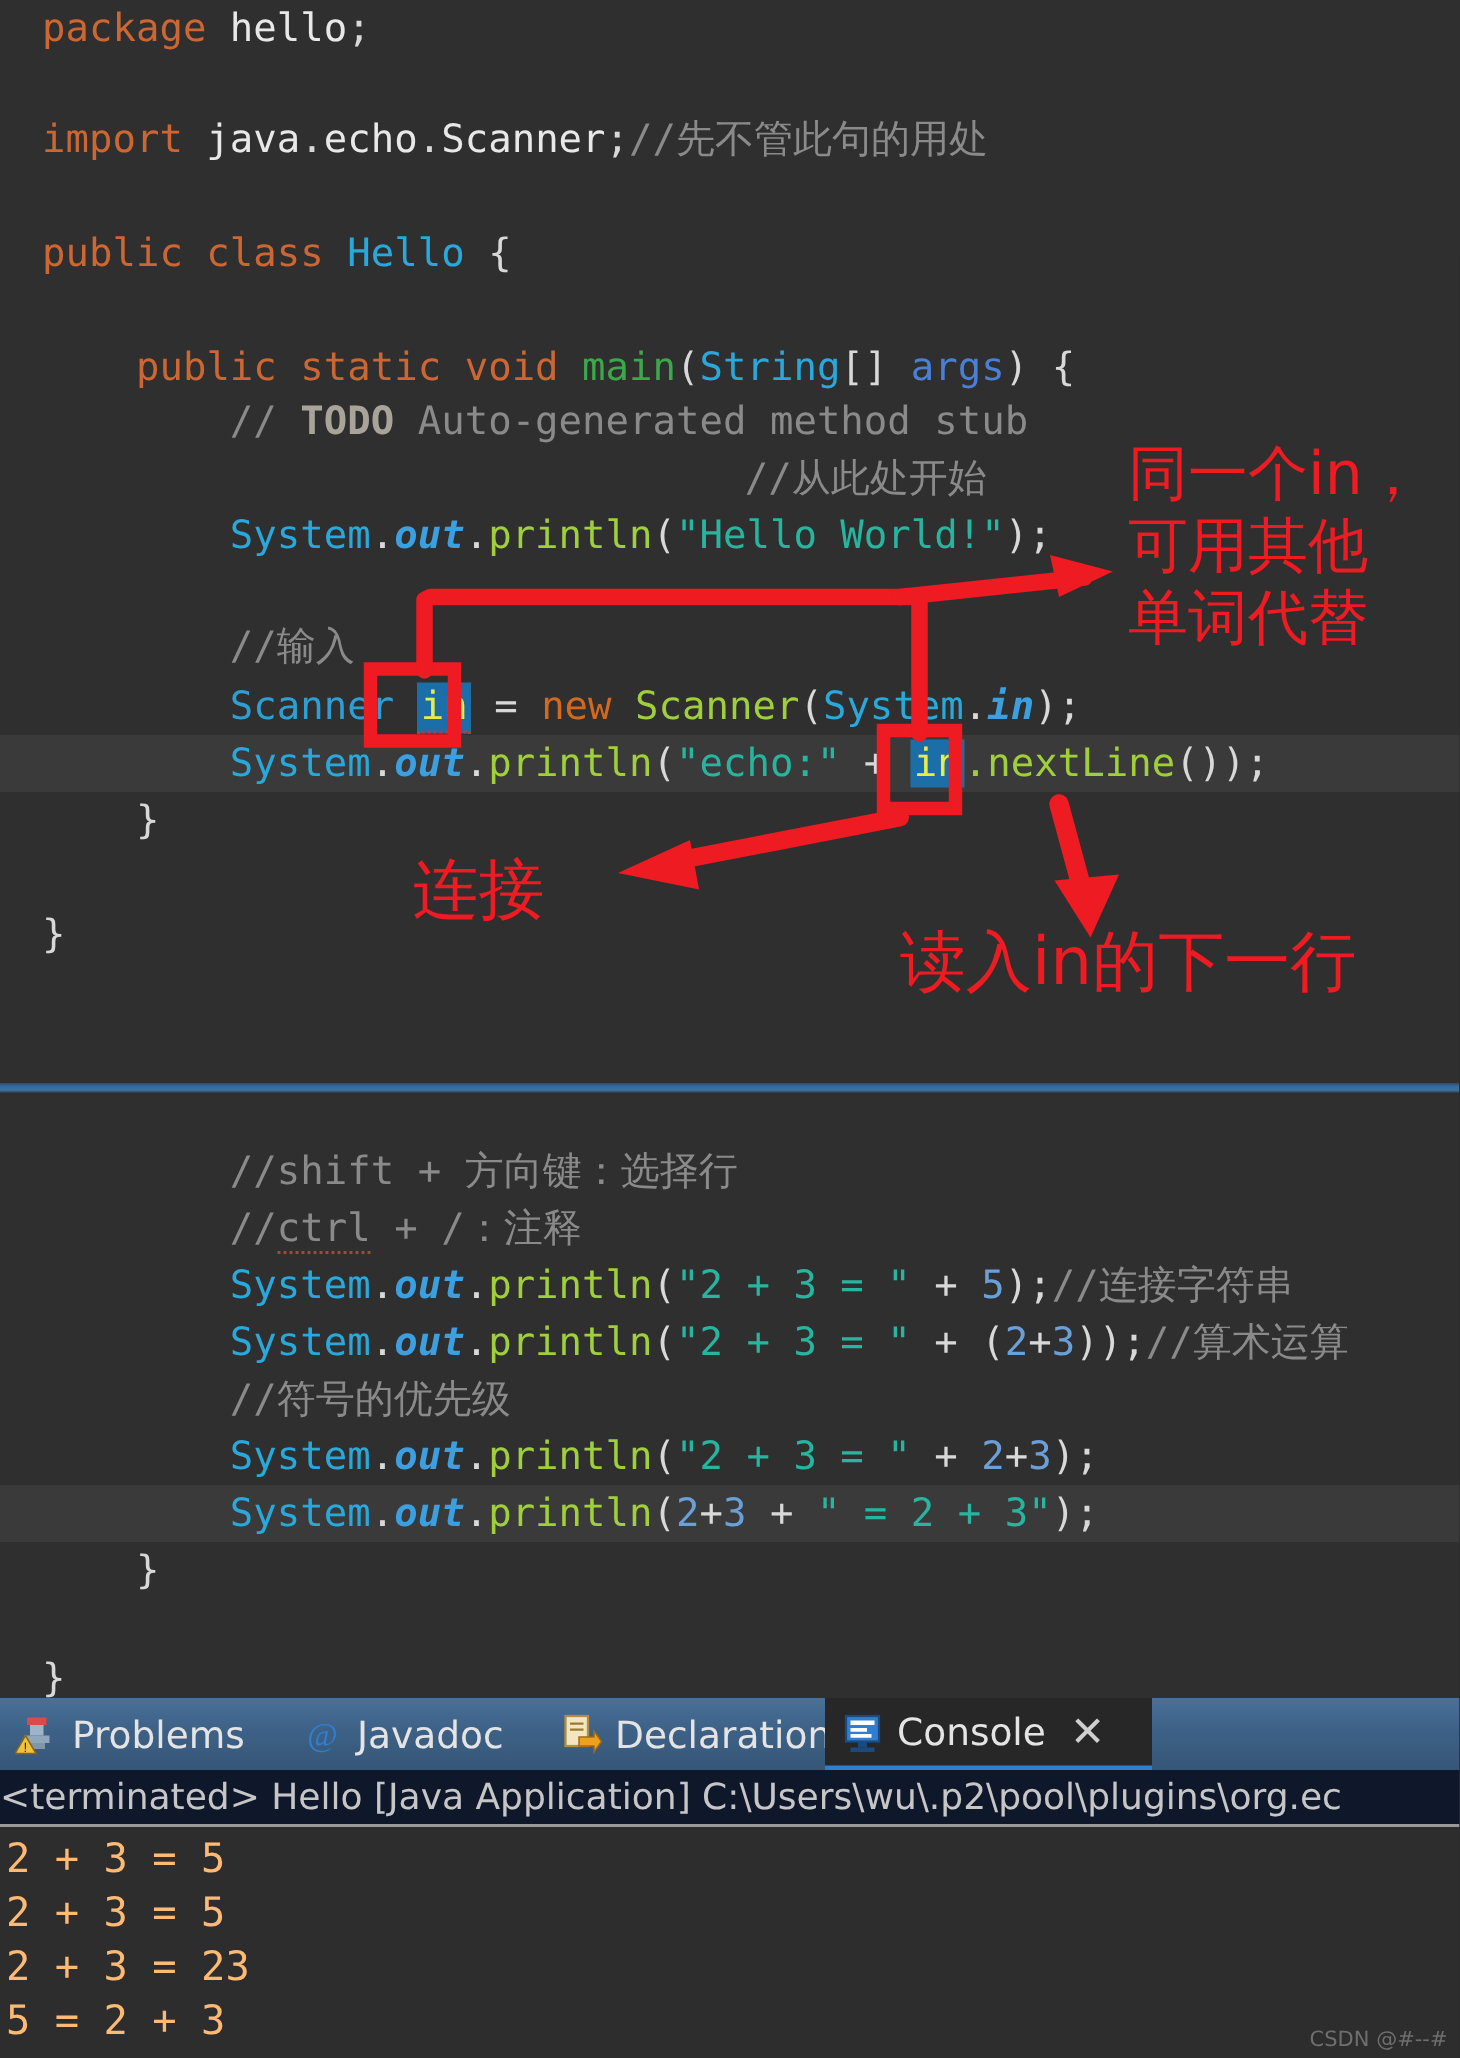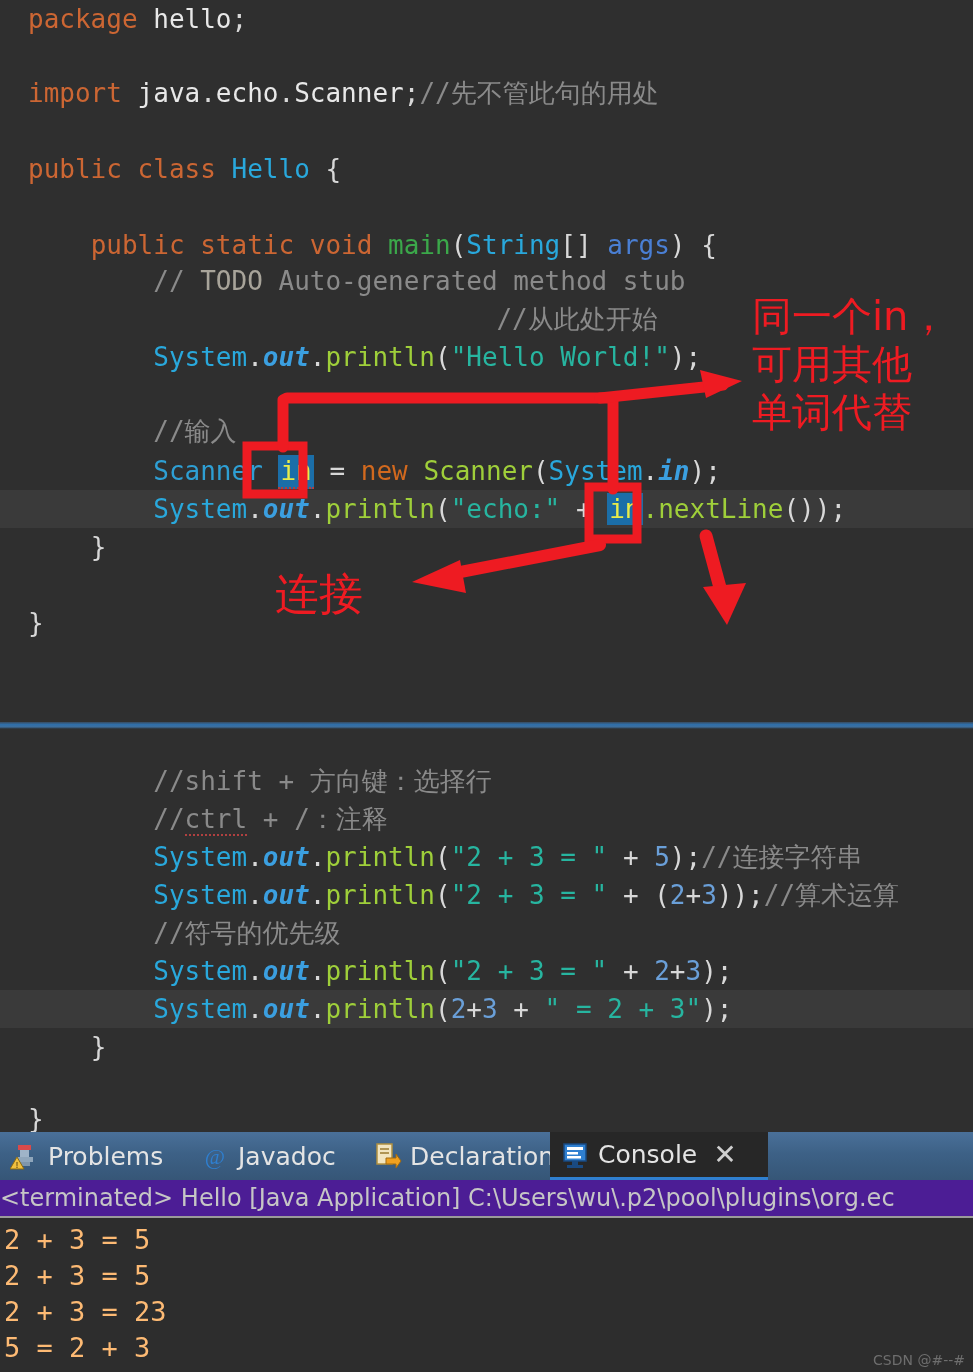--- a/index.html
+++ b/index.html
@@ -17,21 +17,21 @@
   .code-line .txt{padding-left:0px;}
   .hl{background:#3a3a3a;}
   
   .kw{color:#cc6633;}
   .kw2{color:#d2691e;}
   .type{color:#2e9fd4;}
   .meth{color:#9fcf3a;}
   .str{color:#27b5a0;}
   .num{color:#6a9fd8;}
   .cmt{color:#8a8a8a;}
-  .cmt b{color:#a8a49a;font-weight:normal;margin-top:25px;}
+  .cmt b{color:#a8a49a;font-weight:bold;margin-top:25px;}
   .fld{color:#3b9fe0;font-style:italic;font-weight:bold;}
   .sys{color:#29a8dc;}
   .par{color:#d8d8d8;}
   .grn{color:#3ba84a;}
   .arg{color:#4a7fd4;}
   .var{color:#e8e8e8;}
   .sel{background:#1b6ea8;color:#e8ec4a;padding:1px 2px;}
   .sel2{background:#1b6ea8;color:#e8ec4a;padding:1px 2px;}
   .wavy{border-bottom:2px dotted #b04040;}
   
@@ -45,21 +45,21 @@
   }
   
   #console{position:absolute;left:0;top:1132px;width:973px;height:240px;background:#2c2c2c;}
   #tabbar{position:absolute;left:0;top:0;width:973px;height:48px;
     background:linear-gradient(to bottom,#4a7099 0%,#3d6186 45%,#365677 100%);}
   .tab{position:absolute;top:0;height:48px;display:flex;align-items:center;
        font-family:"DejaVu Sans","Liberation Sans",sans-serif;font-size:25px;color:#e4e4e4;}
   .tab .lbl{margin-left:8px;}
   #tab-console{background:#272727;border-bottom:3px solid #2f7fd0;}
   .tabicon{width:30px;height:30px;position:relative;flex:0 0 auto;}
-  #conhdr{position:absolute;left:0;top:48px;width:973px;height:36px;background:#4c1d95;
+  #conhdr{position:absolute;left:0;top:48px;width:973px;height:36px;background:#0f172a;
      font-family:"DejaVu Sans","Liberation Sans",sans-serif;font-size:24px;color:#c6c6c6;
      white-space:nowrap;overflow:hidden;line-height:36px;border-bottom:2px solid #9a9a9a;}
   #conout{position:absolute;left:0;top:88px;width:973px;height:152px;background:#2d2d2d;
      padding-top:2px;}
   .outline{height:36px;line-height:36px;font-size:27px;color:#fdba74;
      font-family:"DejaVu Sans Mono","Liberation Mono",monospace;white-space:pre;padding-left:4px;}
   #watermark{position:absolute;right:8px;bottom:4px;color:#6e6e6e;font-size:14px;
      font-family:"DejaVu Sans","Liberation Sans",sans-serif;}
 </style>
 </head>
@@ -114,20 +114,21 @@
       <polygon points="412,582 460,560 466,593" fill="#ee1b22"></polygon>
 
       <path d="M706 536 L722 595" fill="none" stroke="#ee1b22" stroke-width="13" stroke-linecap="round"></path>
       <polygon points="727,625 703,587 746,583" fill="#ee1b22"></polygon>
     </svg>
 
     <div class="redtext" style="left: 752px; top: 292px; white-space: pre;">同一个in，
 可用其他
 单词代替</div>
     <div class="redtext" style="left: 275px; top: 570px; font-size: 44px; white-space: pre;">连接</div>
+    <div class="redtext" style="left: 600px; top: 618px; font-size: 44px; white-space: pre;">读入in的下一行</div>
   </div>
 </div>
 
 <div id="console">
   <div id="tabbar">
 
     <div class="tab" id="tab-problems" style="left:10px;">
       <span class="tabicon">
         <svg width="30" height="30" viewBox="0 0 30 30">
           <rect x="8" y="4" width="13" height="5" fill="#d94a4a"></rect>

